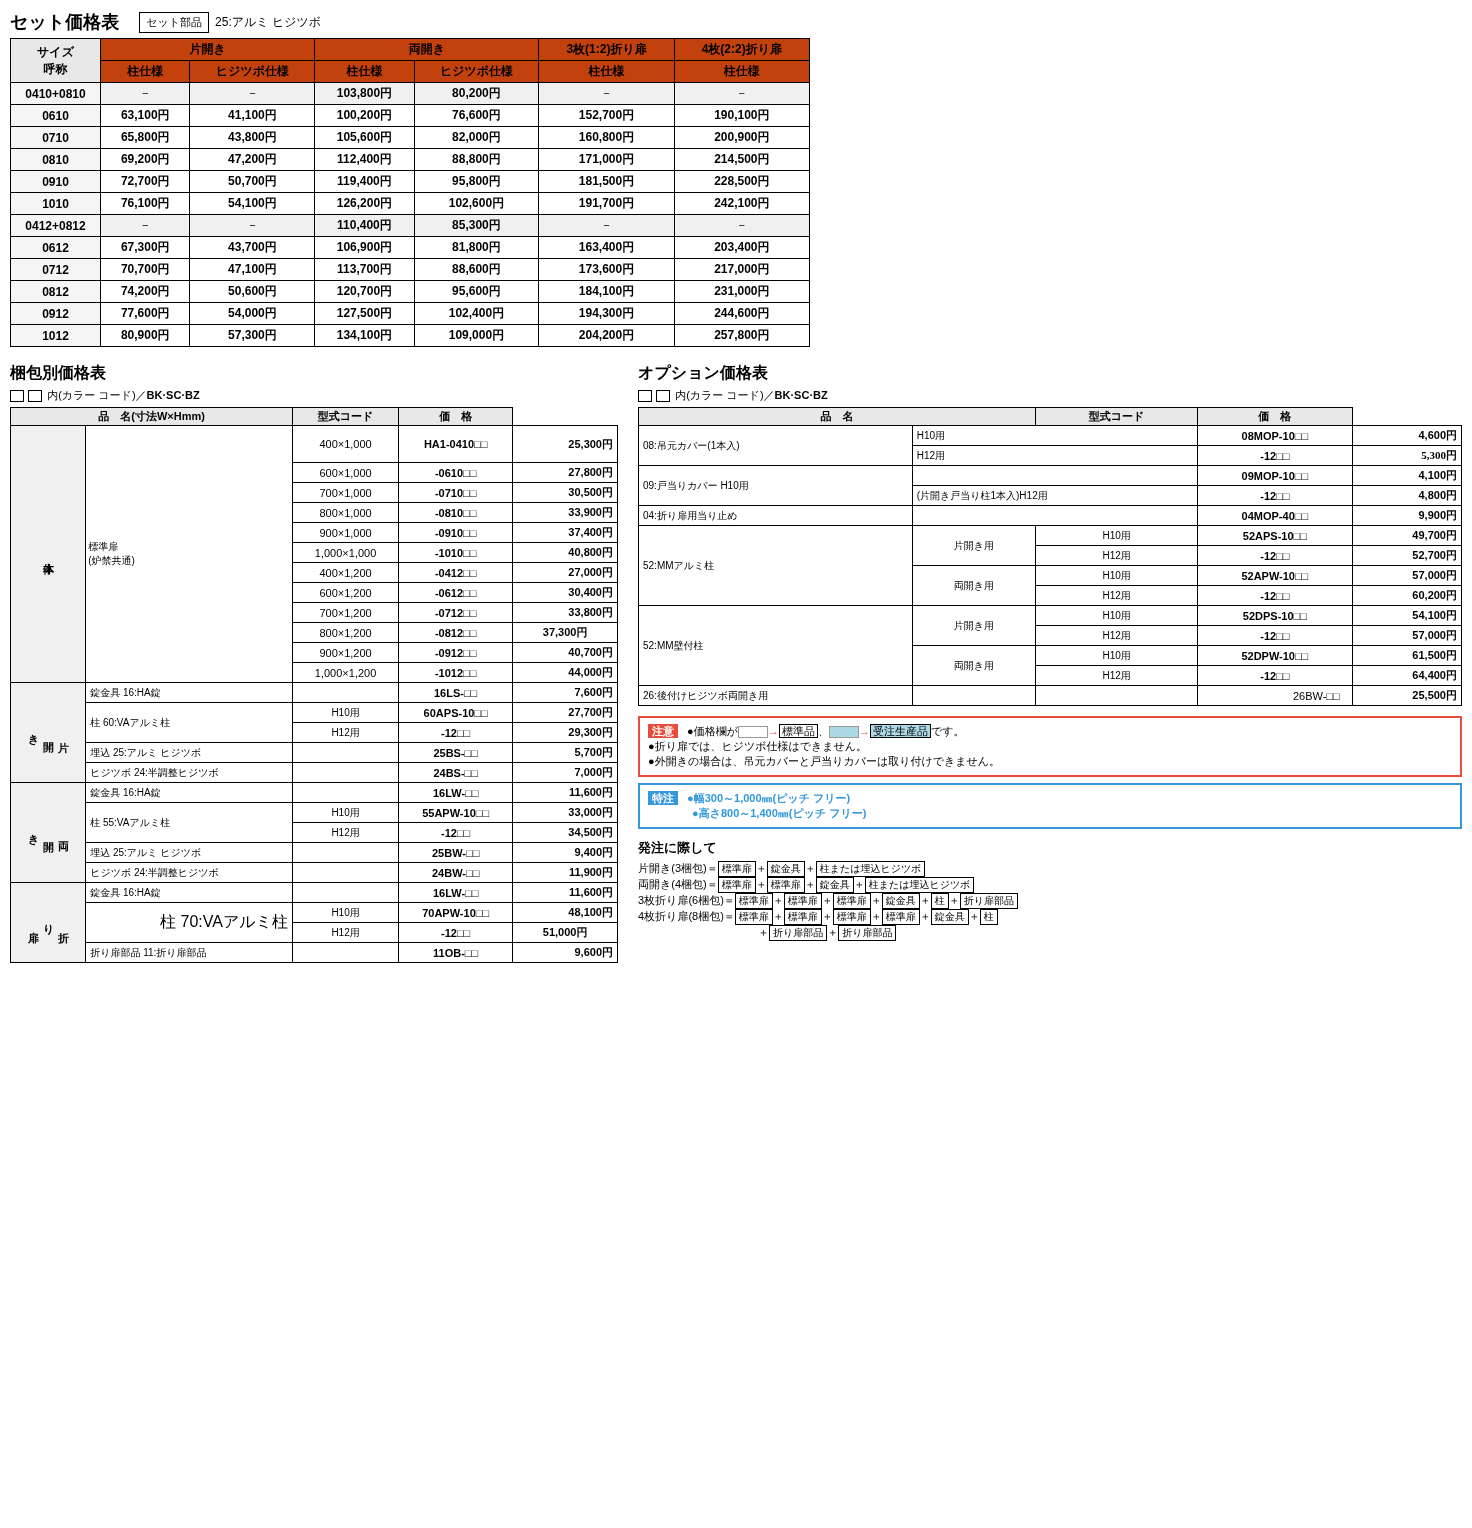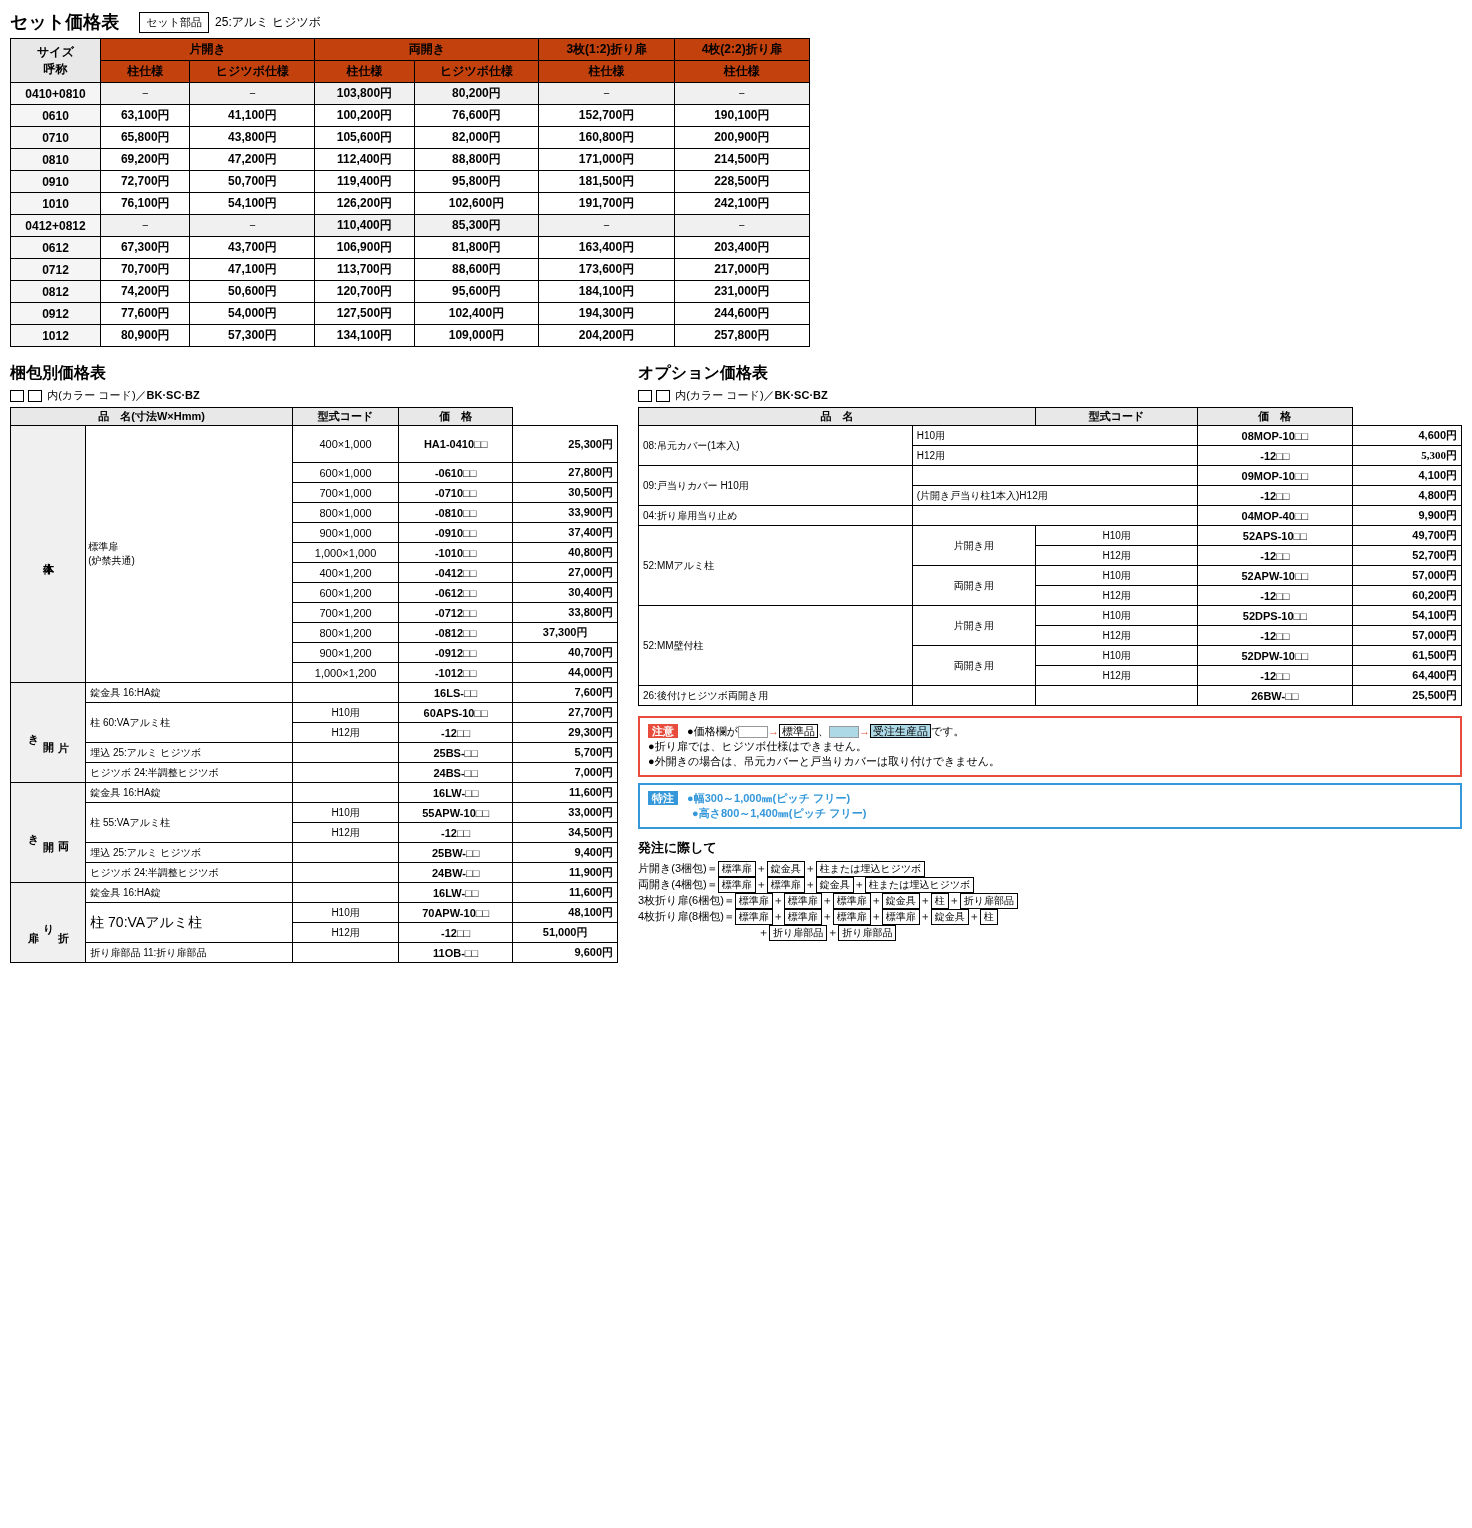--- a/index.html
+++ b/index.html
@@ -442,21 +442,21 @@
           <tr>
             <td rowspan="4" style="writing-mode: vertical-rl; font-weight: bold; background: rgb(240, 240, 240); border: 1px solid rgb(0, 0, 0); padding: 2px; text-align: center; vertical-align: middle; white-space: pre;">折
 り
 扉</td>
             <td style="font-size: 10px; text-align: left; border: 1px solid rgb(0, 0, 0); padding: 2px 4px; vertical-align: middle;">錠金具 16:HA錠</td>
             <td style="border: 1px solid rgb(0, 0, 0); padding: 2px 4px; text-align: center; font-size: 10px;"></td>
             <td style="border: 1px solid rgb(0, 0, 0); padding: 2px 4px; text-align: center; font-weight: bold;">16LW-□□</td>
             <td style="border: 1px solid rgb(0, 0, 0); padding: 2px 4px; text-align: right; font-weight: bold;">11,600円</td>
           </tr>
           <tr>
-            <td rowspan="2" style="font-size: 14px; text-align: left; border: 1px solid rgb(0, 0, 0); padding: 2px 4px; vertical-align: middle;">柱 70:VAアルミ柱</td>
+            <td rowspan="2" style="font-size: 16px; text-align: right; border: 1px solid rgb(0, 0, 0); padding: 2px 4px; vertical-align: middle;">柱 70:VAアルミ柱</td>
             <td style="border: 1px solid rgb(0, 0, 0); padding: 2px 4px; text-align: center; font-size: 10px;">H10用</td>
             <td style="border: 1px solid rgb(0, 0, 0); padding: 2px 4px; text-align: center; font-weight: bold;">70APW-10□□</td>
             <td style="border: 1px solid rgb(0, 0, 0); padding: 2px 4px; text-align: right; font-weight: bold;">48,100円</td>
           </tr>
           <tr>
             <td style="border: 1px solid rgb(0, 0, 0); padding: 2px 4px; text-align: center; font-size: 10px;">H12用</td>
             <td style="border: 1px solid rgb(0, 0, 0); padding: 2px 4px; text-align: center; font-weight: bold;">-12□□</td>
             <td style="border: 1px solid rgb(0, 0, 0); padding: 2px 12px; font-weight: bold;">51,000円</td>
           </tr>
           <tr>
@@ -556,21 +556,21 @@
           </tr>
           <tr>
             <td style="border: 1px solid rgb(0, 0, 0); padding: 2px 4px; text-align: center; font-size: 10px;">H12用</td>
             <td style="border: 1px solid rgb(0, 0, 0); padding: 2px 4px; text-align: center; font-weight: bold;">-12□□</td>
             <td style="border: 1px solid rgb(0, 0, 0); padding: 2px 4px; text-align: right; font-weight: bold;">64,400円</td>
           </tr>
           <tr>
             <td style="border: 1px solid rgb(0, 0, 0); padding: 2px 4px; text-align: left; vertical-align: middle; font-size: 10px;">26:後付けヒジツボ両開き用</td>
             <td style="border: 1px solid rgb(0, 0, 0); padding: 2px 4px; text-align: center; font-size: 10px; vertical-align: middle;"></td>
             <td style="border: 1px solid rgb(0, 0, 0); padding: 2px 4px; text-align: center; font-size: 10px;"></td>
-            <td style="border: 1px solid rgb(0, 0, 0); padding: 2px 12px; text-align: center; font-weight: bold;">26BW-□□</td>
+            <td style="border: 1px solid rgb(0, 0, 0); padding: 2px 12px; text-align: right; font-weight: normal;">26BW-□□</td>
             <td style="border: 1px solid rgb(0, 0, 0); padding: 2px 4px; text-align: right; font-weight: bold;">25,500円</td>
           </tr>
         </tbody>
     </table>
 
     <div class="notes-section">
       <div style="border:2px solid #e74c3c; padding:6px 8px; margin-bottom:6px; margin-top:8px;">
         <span style="background:#e74c3c; color:#fff; font-weight:bold; padding:1px 4px; margin-right:6px;">注意</span>
         <span>●価格欄が<span style="display:inline-block;border:1px solid #999;background:#fff;width:30px;height:12px;vertical-align:middle;"></span><span style="color:#e74c3c;font-weight:bold;">→</span><span style="border:1px solid #000;padding:0 2px;background:#fff;">標準品</span>、<span style="display:inline-block;border:1px solid #999;background:#add8e6;width:30px;height:12px;vertical-align:middle;"></span><span style="color:#e74c3c;font-weight:bold;">→</span><span style="border:1px solid #000;padding:0 2px;background:#add8e6;">受注生産品</span>です。</span><br>
         <span>●折り扉では、ヒジツボ仕様はできません。</span><br>

